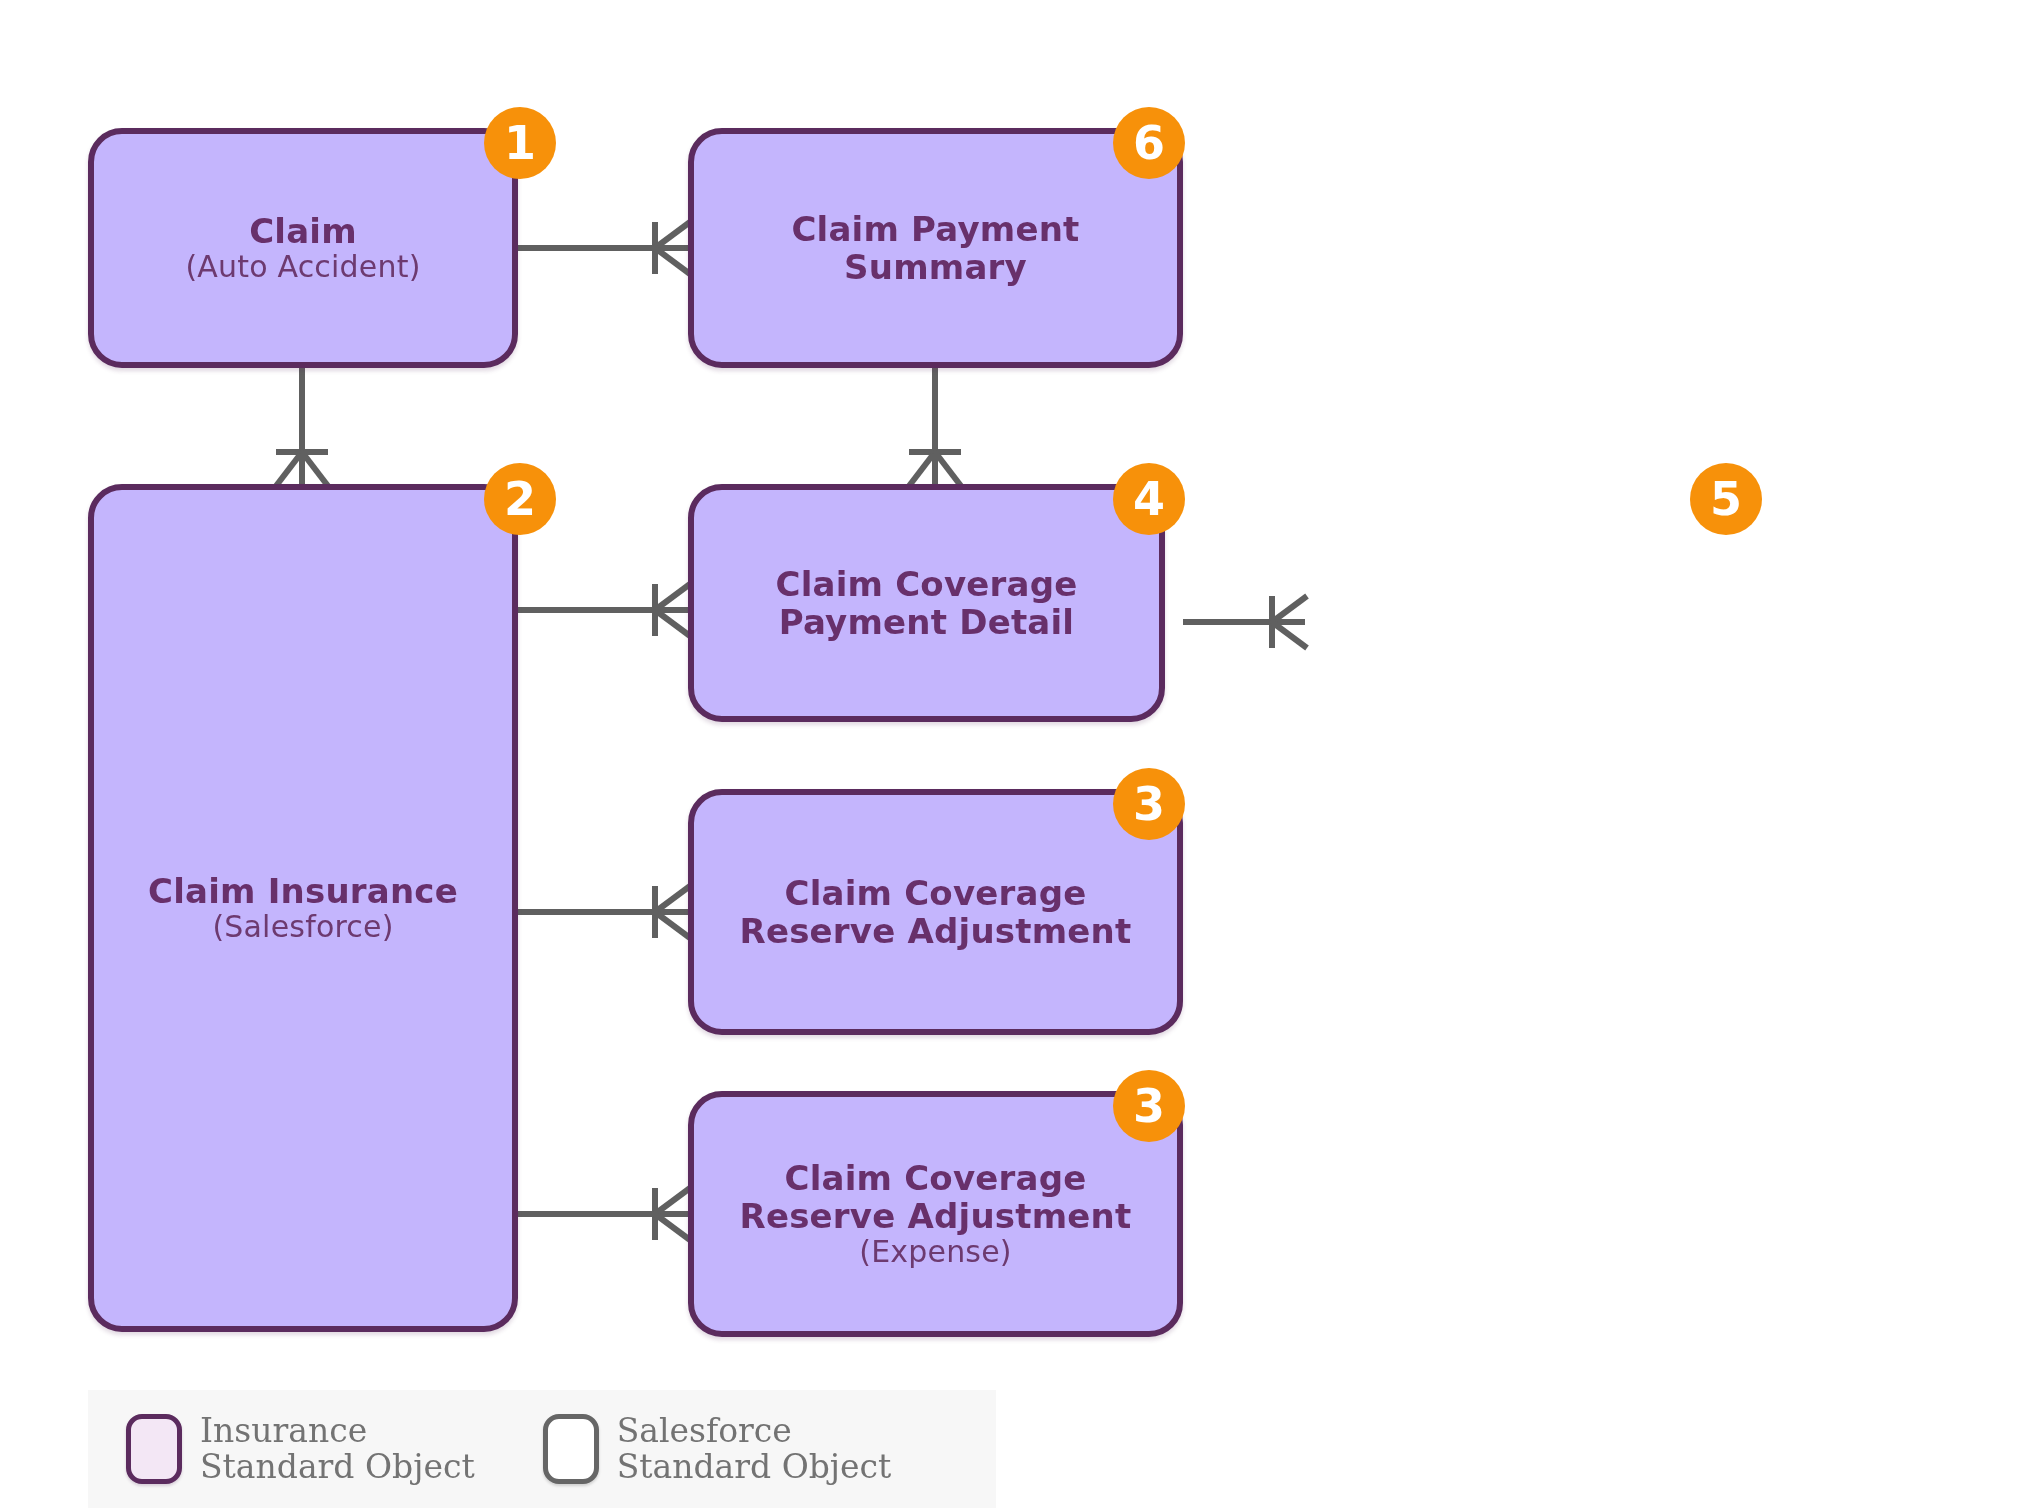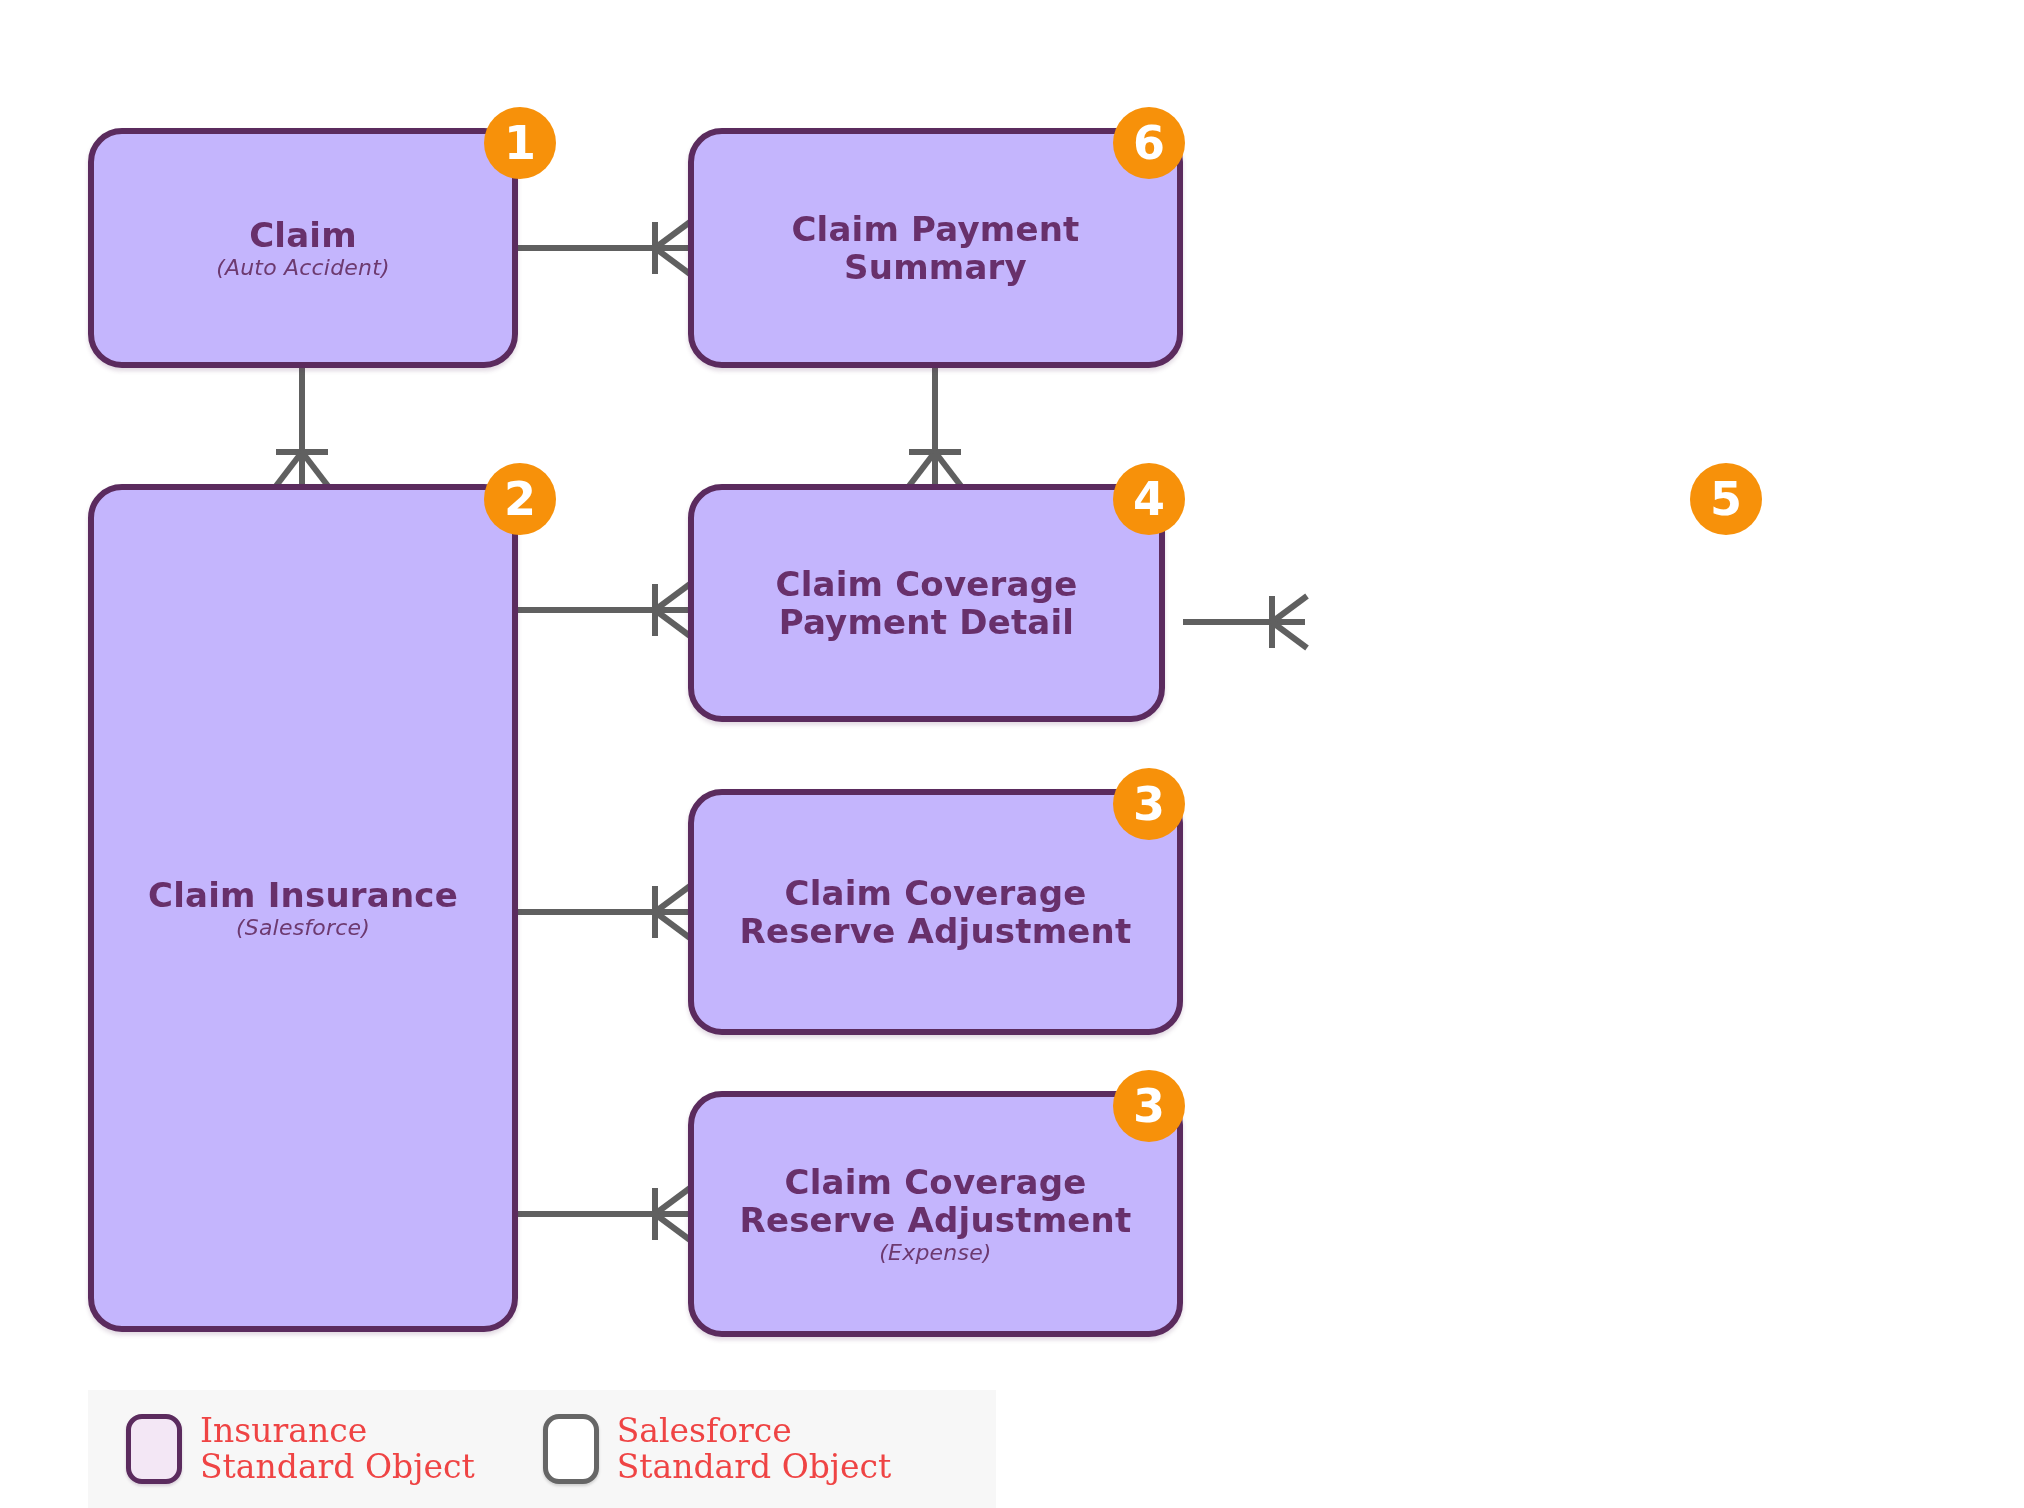--- a/index.html
+++ b/index.html
@@ -48,24 +48,23 @@
     text-align: center;
     color: #68306b;
     font-weight: bold;
     font-size: 34px;
     line-height: 1.12;
     padding: 0 16px;
     letter-spacing: .2px;
   }
   .node .qualifier {
     display: block;
-    font-style: italic;
     font-weight: normal;
     color: #6d3a70;
-    font-size: 22px;
+    font-size: 30px;
     line-height: 1.14;
   }
 
   
   .badge {
     position: absolute;
     width: 72px;
     height: 72px;
     border-radius: 50%;
     background: #f7910a;
@@ -111,21 +110,21 @@
     border: 5px solid #5b2b5e;
     box-shadow: 0 2px 3px rgba(90,45,95,0.2);
   }
   .swatch.salesforce {
     background: #ffffff;
     border: 5px solid #666666;
     box-shadow: 0 2px 3px rgba(0,0,0,0.16);
   }
   .legend-text {
     margin-left: 18px;
-    color: #ef4444;
+    color: #737373;
     font-size: 33px;
     line-height: 1.08;
     font-family: "DejaVu Serif", serif;
     white-space: nowrap;
   }
   .legend-text span { display: block; }
 </style>
 </head>
 <body>
 

